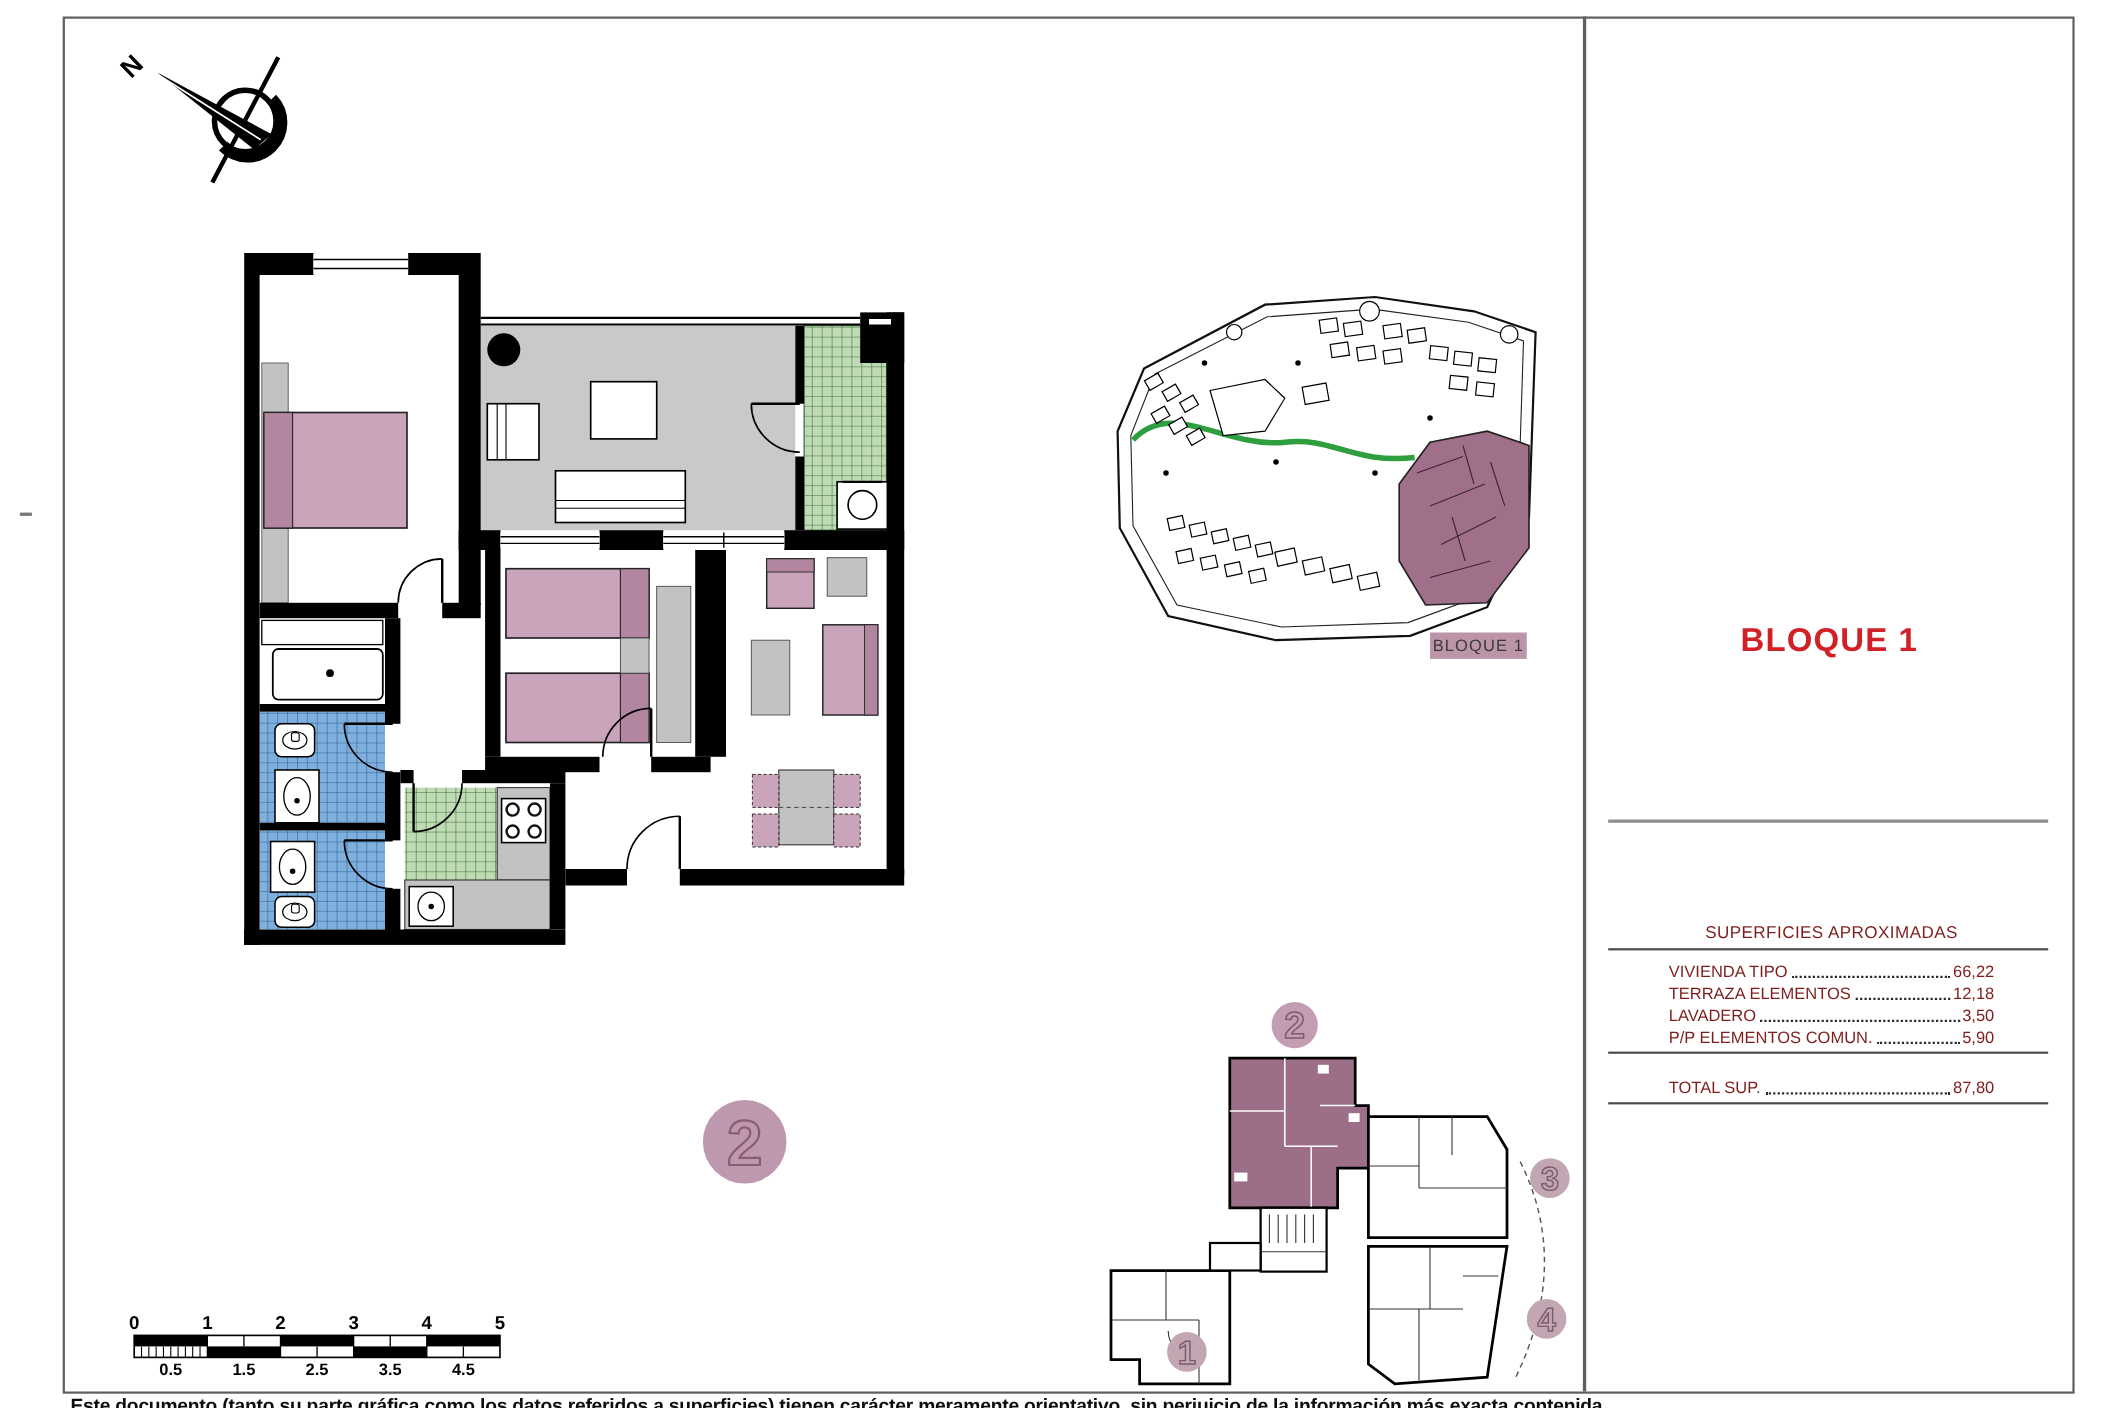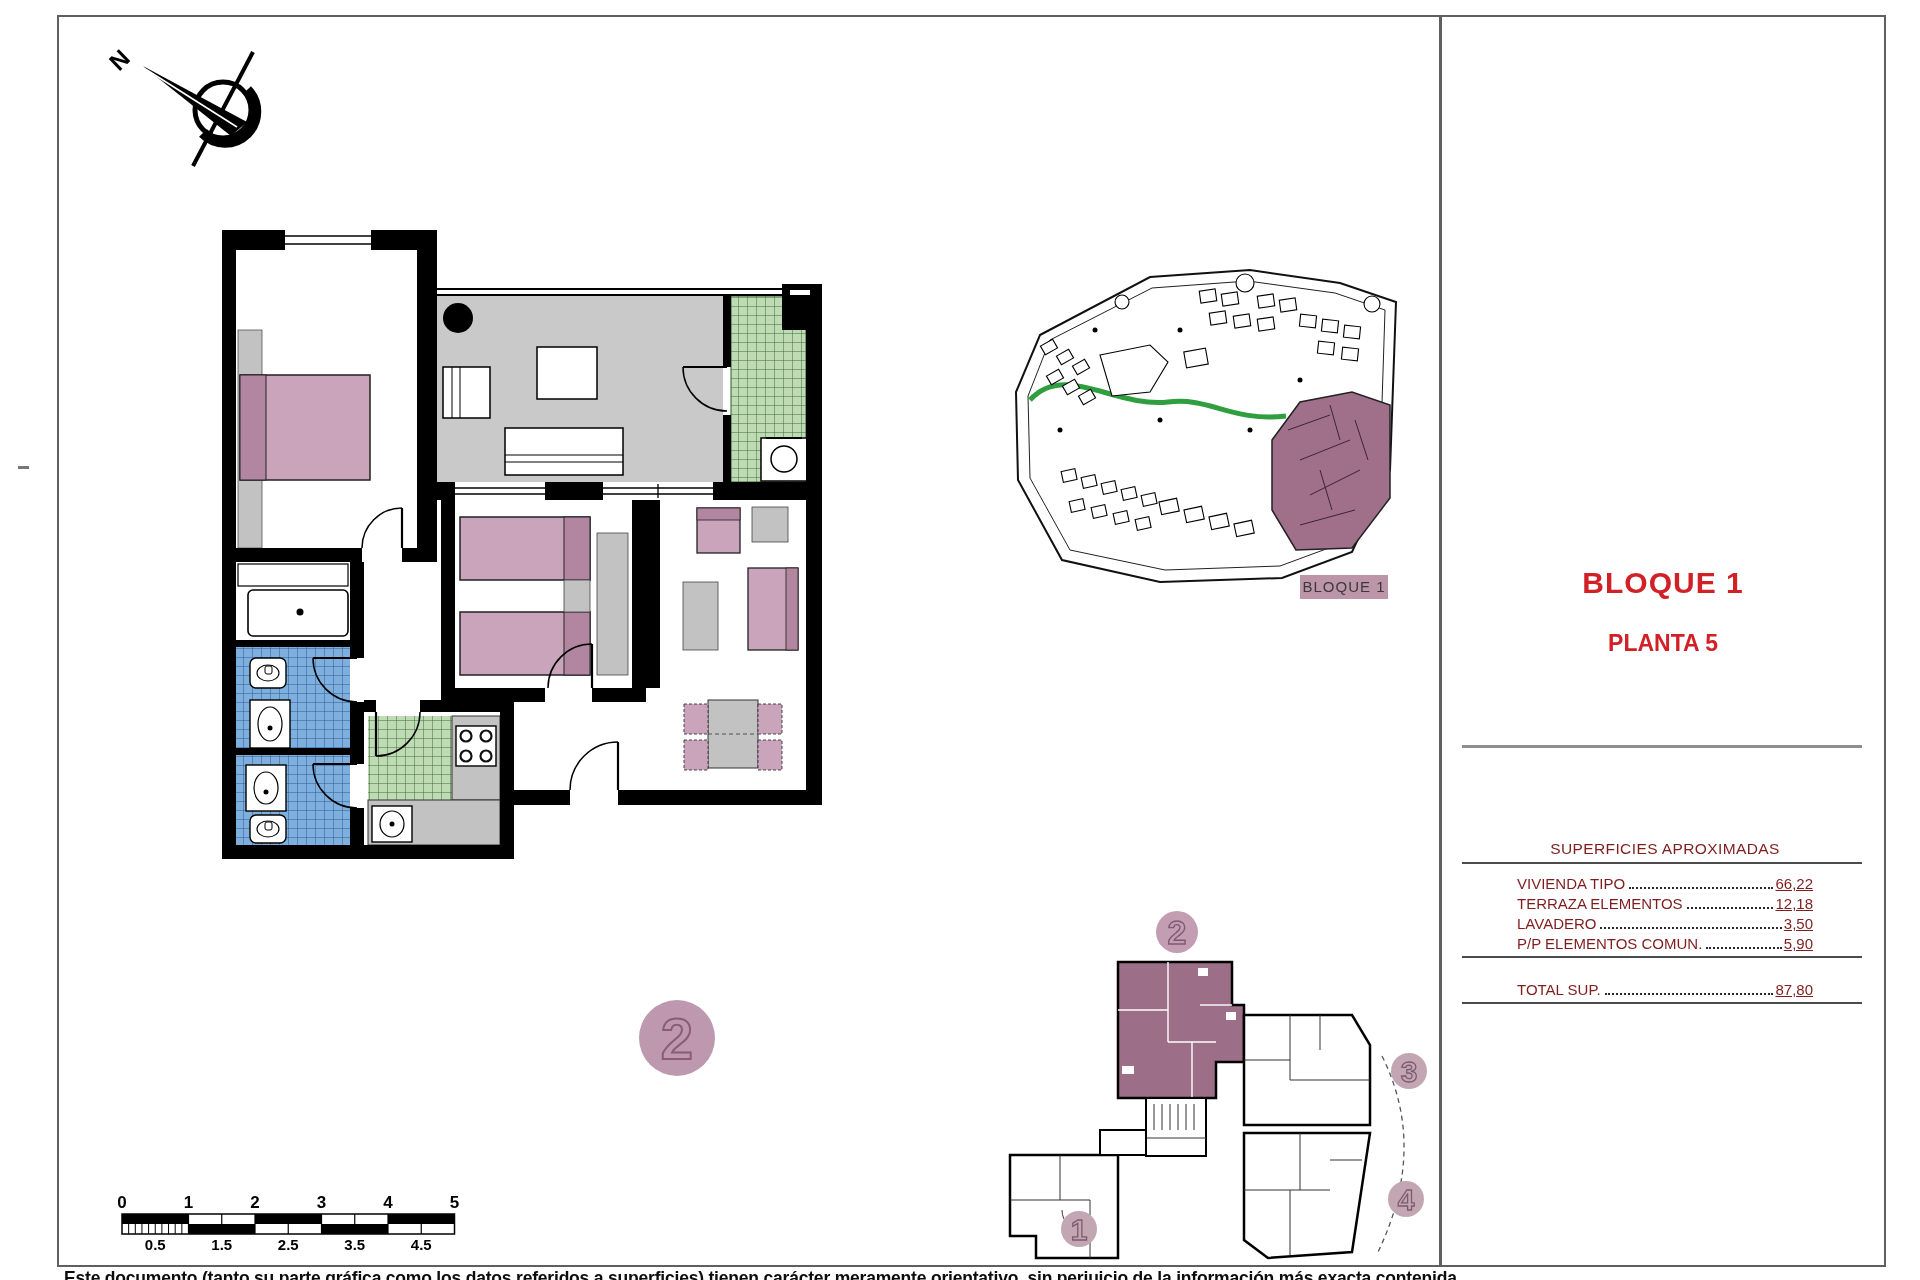--- a/index.html
+++ b/index.html
@@ -16,21 +16,21 @@
   .title-main{font-size:30px;font-weight:bold;letter-spacing:1px;}
   .title-sub{font-size:23px;font-weight:bold;margin-top:4px;}
   .title-sub2{font-size:23px;font-weight:bold;margin-top:2px;}
   .title-gap{height:26px;}
   .hline{position:absolute;background:#4c4c4c;height:2px;}
   .grayline{position:absolute;background:#8f8f8f;height:3px;}
   .areas{left:1517px;top:840px;width:296px;font-size:15px;color:#7f1d1d;}
   .areas-header{text-align:center;font-size:15.5px;letter-spacing:.4px;margin-bottom:14px;}
   .trow{display:flex;align-items:flex-end;height:20px;}
   .trow .leader{flex:1;border-bottom:2px dotted #2a2a2a;margin:0 2px 3px 4px;}
-  .trow .val{white-space:nowrap;text-decoration:underline;}
+  .trow .val{white-space:nowrap;}
   .total-row{margin-top:26px;}
   .disclaimer{left:64px;top:1268px;width:1800px;font-size:17.5px;font-weight:bold;color:#0d0d0d;white-space:nowrap;letter-spacing:-0.2px;}
 </style>
 </head>
 <body>
 
 <div class="abs sheet-border"></div>
 <div class="abs panel-divider"></div>
 <div class="abs reg-dash"></div>
 
@@ -342,21 +342,20 @@
     <circle cx="1406" cy="1199" r="18" fill="#c2a6b2"></circle>
     <text x="1406" y="1210" text-anchor="middle" font-size="30" font-weight="bold" fill="none" stroke="#7e5a71" stroke-width="1.3">4</text>
     <circle cx="1079" cy="1229" r="18" fill="#c2a6b2"></circle>
     <text x="1079" y="1240" text-anchor="middle" font-size="30" font-weight="bold" fill="none" stroke="#7e5a71" stroke-width="1.3">1</text>
   </g>
 </svg>
 
 <div class="abs title-block">
   <div class="title-main">BLOQUE 1</div>
   <div class="title-gap"></div>
-  <div class="title-sub">PLANTA 5</div>
 </div>
 
 <div class="abs grayline" style="left:1462px;top:745px;width:400px;"></div>
 
 <div class="abs areas">
   <div class="areas-header">SUPERFICIES APROXIMADAS</div>
   <div class="trow">
     <span>VIVIENDA TIPO</span>
       <span class="leader"></span>
       <span class="val">66,22</span>

